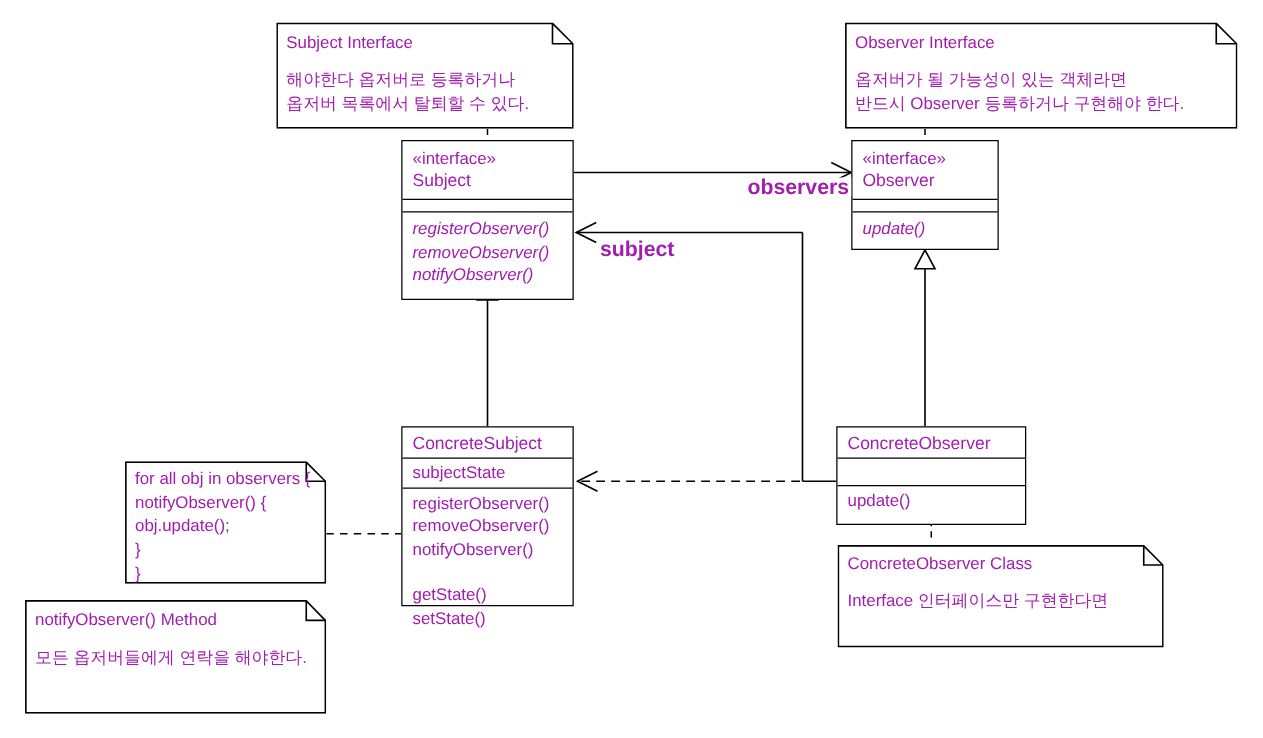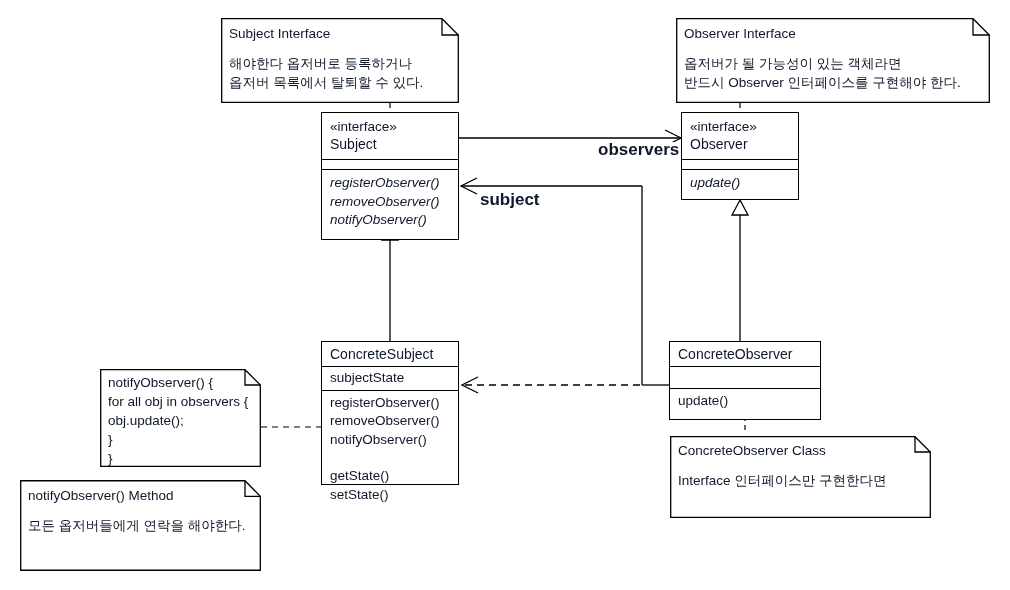--- a/index.html
+++ b/index.html
@@ -6,21 +6,21 @@
     margin: 0;
     padding: 0;
     background: #ffffff;
   }
   #canvas {
     position: relative;
     width: 1010px;
     height: 590px;
     background: #ffffff;
     font-family: "Liberation Sans", "DejaVu Sans", sans-serif;
-    color: #0f172a;
+    color: #a21caf;
     overflow: hidden;
   }
   #wires {
     position: absolute;
     left: 0;
     top: 0;
     width: 1010px;
     height: 590px;
     pointer-events: none;
   }
@@ -180,21 +180,21 @@
 
   <div class="note" style="left:676px; top:18px; width:314px; height:85px;">
     <svg class="note-body" viewBox="0 0 314 85" preserveAspectRatio="none" xmlns="http://www.w3.org/2000/svg">
       <path d="M0.7,0.7 L297,0.7 L313.3,17 L313.3,84.3 L0.7,84.3 Z" fill="#ffffff" stroke="#000000" stroke-width="1.3"></path>
       <path d="M297,0.7 L297,17 L313.3,17" fill="none" stroke="#000000" stroke-width="1.3"></path>
     </svg>
     <div class="note-text">
       <div class="note-title">Observer Interface</div>
       <div class="note-gap"></div>
       <div class="note-body-line">옵저버가 될 가능성이 있는 객체라면</div>
-      <div class="note-body-line">반드시 Observer 인터페이스를 구현해야 한다.</div>
+      <div class="note-body-line">반드시 Observer 등록하거나 구현해야 한다.</div>
     </div>
   </div>
 
   <div class="uml-class" style="left:321px; top:112px; width:138px; height:128px;">
     <div class="uml-compartment uml-header">
       <span class="uml-stereotype">«interface»</span>
       <span class="uml-name">Subject</span>
     </div>
     <div class="uml-compartment uml-empty"></div>
     <div class="uml-compartment">
@@ -244,22 +244,22 @@
       <div class="uml-line">update()</div>
     </div>
   </div>
 
   <div class="note" style="left:100px; top:369px; width:161px; height:98px;">
     <svg class="note-body" viewBox="0 0 161 98" preserveAspectRatio="none" xmlns="http://www.w3.org/2000/svg">
       <path d="M0.7,0.7 L145,0.7 L160.3,16 L160.3,97.3 L0.7,97.3 Z" fill="#ffffff" stroke="#000000" stroke-width="1.3"></path>
       <path d="M145,0.7 L145,16 L160.3,16" fill="none" stroke="#000000" stroke-width="1.3"></path>
     </svg>
     <div class="note-text" style="top:4px;">
+      <div class="note-code-line">for all obj in observers {</div>
       <div class="note-code-line">notifyObserver() {</div>
-      <div class="note-code-line">for all obj in observers {</div>
       <div class="note-code-line">obj.update();</div>
       <div class="note-code-line">}</div>
       <div class="note-code-line">}</div>
     </div>
   </div>
 
   <div class="note" style="left:20px; top:480px; width:241px; height:91px;">
     <svg class="note-body" viewBox="0 0 241 89" preserveAspectRatio="none" xmlns="http://www.w3.org/2000/svg">
       <path d="M0.7,0.7 L225,0.7 L240.3,16 L240.3,88.3 L0.7,88.3 Z" fill="#ffffff" stroke="#000000" stroke-width="1.3"></path>
       <path d="M225,0.7 L225,16 L240.3,16" fill="none" stroke="#000000" stroke-width="1.3"></path>

